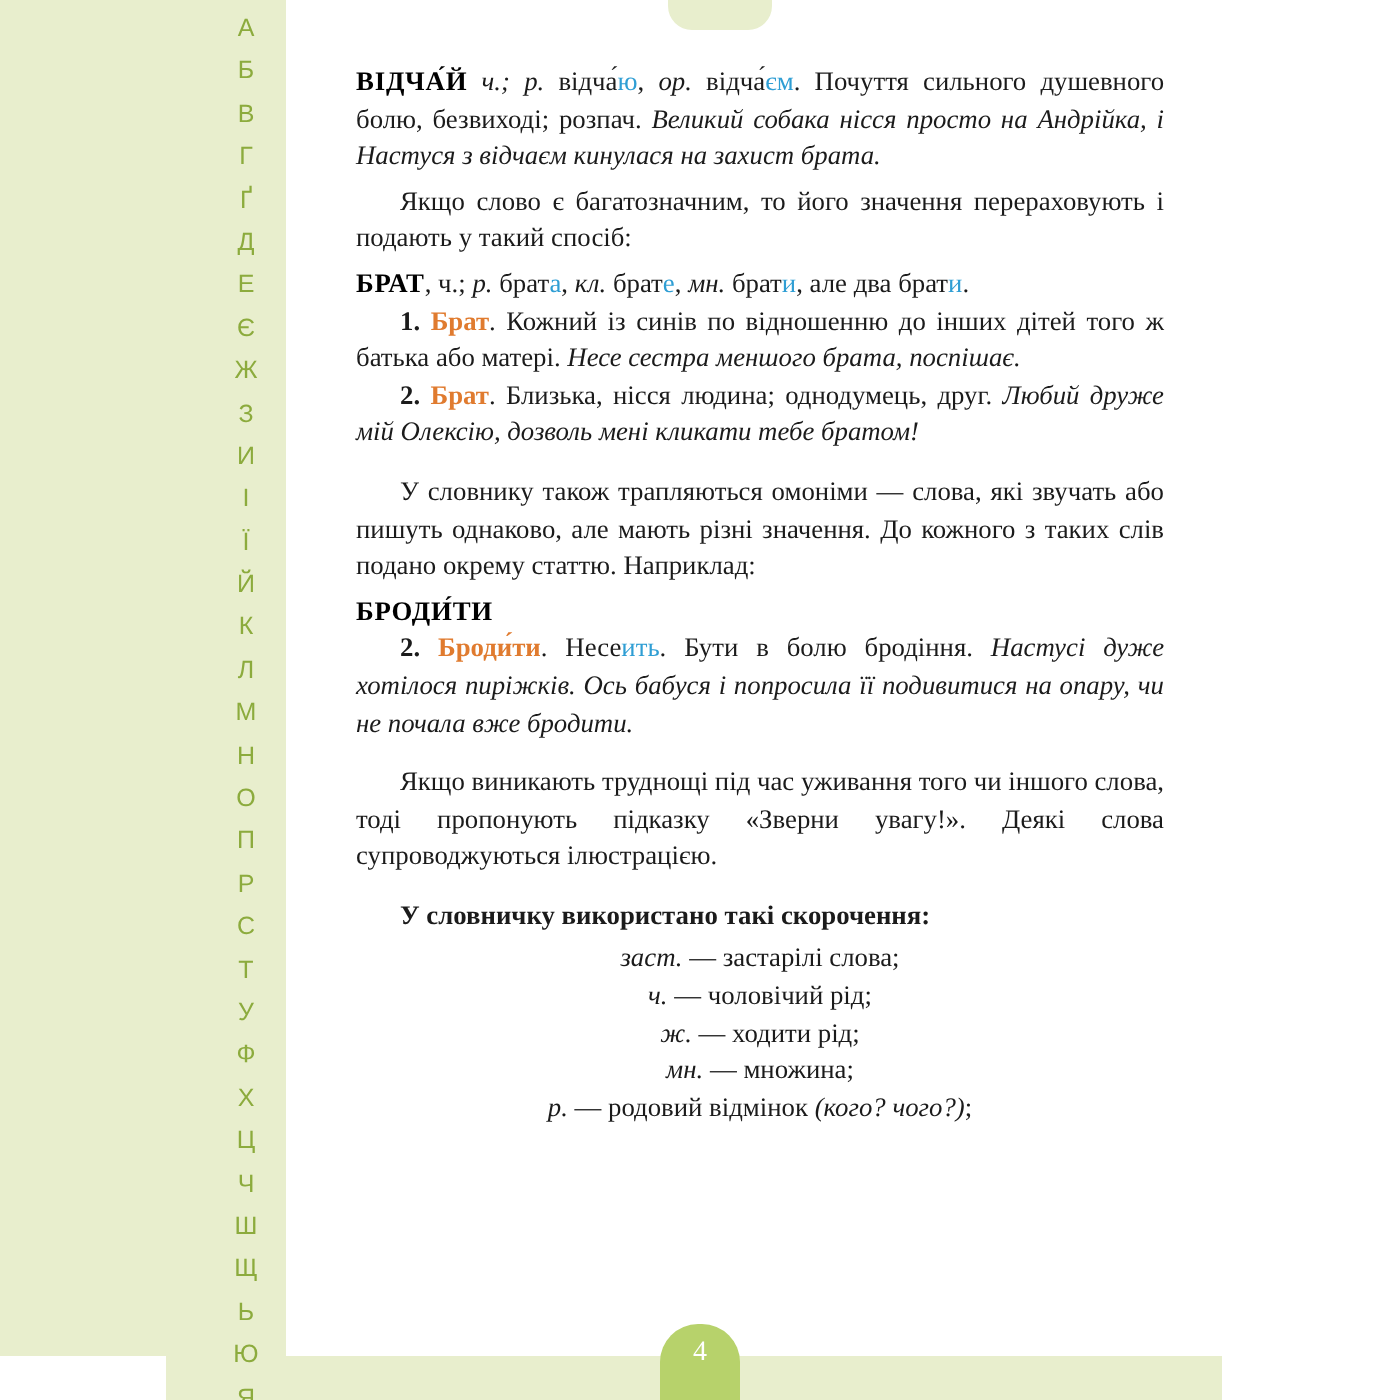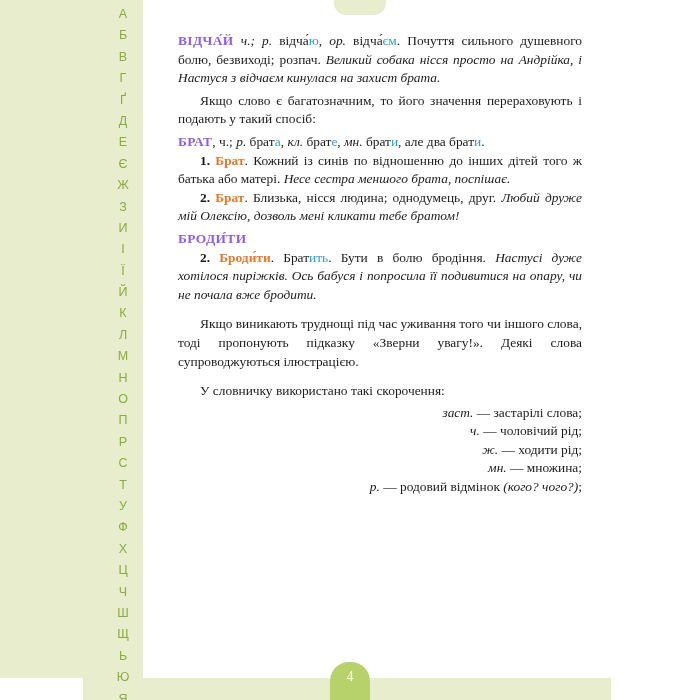--- a/index.html
+++ b/index.html
@@ -76,38 +76,38 @@
     text-justify: inter-word;
   }
   .para {
     margin: 0 0 0 0;
   }
   .para.indent { text-indent: 22px; }
   .para.gap-top { margin-top: 11px; }
   .para.gap-small { margin-top: 4px; }
 
   .headword {
-    color: #8b5cf6;
+    color: #000000;
     font-weight: bold;
     letter-spacing: 0.4px;
   }
   .sense-word {
     color: #e07b2f;
     font-weight: bold;
   }
   .bold { font-weight: normal; }
   .ital { font-style: italic; }
   .blue { color: #2f9ed4; }
   .num { font-weight: bold; }
 
   .abbr-list {
     margin-top: 3px;
   }
   .abbr-line {
-    text-align: right;
+    text-align: center;
     text-indent: 0;
   }
 
   
   .page-badge {
     position: absolute;
     left: 330px; top: 662px;
     width: 40px; height: 38px;
     background: #b7d26b;
     border-radius: 19px 19px 0 0;
@@ -178,33 +178,34 @@
     </div>
 
     <div class="para indent">
       <span class="num">1. </span><span class="sense-word">Брат</span><span>. Кожний із синів по відношенню до інших дітей того ж батька або матері. </span><span class="ital">Несе сестра меншого брата, поспішає.</span>
     </div>
 
     <div class="para indent">
       <span class="num">2. </span><span class="sense-word">Брат</span><span>. Близька, нісся людина; однодумець, друг. </span><span class="ital">Любий друже мій Олексію, дозволь мені кликати тебе братом!</span>
     </div>
 
+    <div class="para indent gap-top">У словнику також трапляються омоніми — слова, які звучать або пишуть однаково, але мають різні значення. До кожного з таких слів подано окрему статтю. Наприклад:</div>
 
     <div class="para" style="margin-top:4px;">
       <span class="headword">БРОДИ́ТИ</span>
     </div>
 
 
     <div class="para indent">
-      <span class="num">2. </span><span class="sense-word">Броди́ти</span><span class="bold">. Брат</span><span class="bold blue">ить</span><span>. Бути в болю бродіння. </span><span class="ital">Настусі дуже хотілося пиріжків. Ось бабуся і попросила її подивитися на опару, чи не почала вже бродити.</span>
+      <span class="num">2. </span><span class="sense-word">Броди́ти</span><span class="bold">. Несе</span><span class="bold blue">ить</span><span>. Бути в болю бродіння. </span><span class="ital">Настусі дуже хотілося пиріжків. Ось бабуся і попросила її подивитися на опару, чи не почала вже бродити.</span>
     </div>
 
     <div class="para indent gap-top">Якщо виникають труднощі під час уживання того чи іншого слова, тоді пропонують підказку «Зверни увагу!». Деякі слова супроводжуються  ілюстрацією.</div>
 
-    <div class="para indent gap-top" style="font-weight:normal;">У словничку використано такі скорочення:</div>
+    <div class="para indent gap-top" style="font-weight:bold;">У словничку використано такі скорочення:</div>
 
     <div class="abbr-list" id="abbr-list">
         <div class="para abbr-line"><span class="ital">заст.</span><span> — </span><span>застарілі слова;</span></div>
         <div class="para abbr-line"><span class="ital">ч.</span><span> — </span><span>чоловічий рід;</span></div>
         <div class="para abbr-line"><span class="ital">ж.</span><span> — </span><span>ходити рід;</span></div>
         <div class="para abbr-line"><span class="ital">мн.</span><span> — </span><span>множина;</span></div>
         <div class="para abbr-line"><span class="ital">р.</span><span> — </span><span>родовий відмінок </span><span class="ital">(кого? чого?)</span><span>;</span></div>
       </div>
 
   </div>

